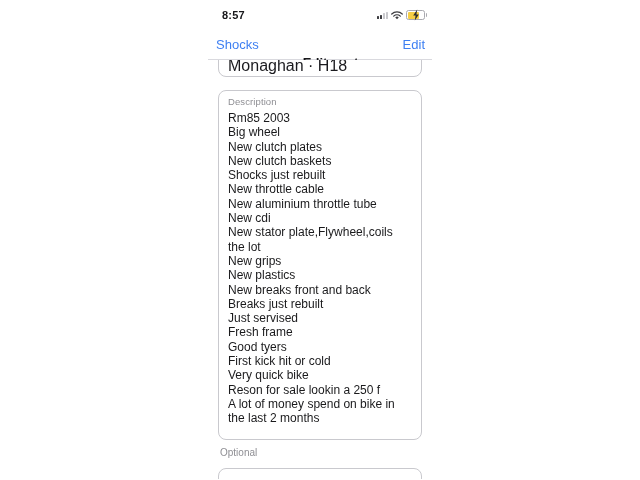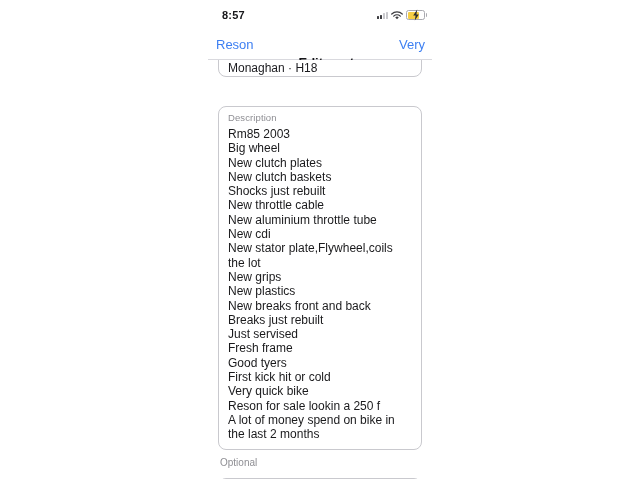--- a/index.html
+++ b/index.html
@@ -52,24 +52,24 @@
 
   .card {
     margin: 0 10px;
     border: 1px solid #c9c9ce;
     border-radius: 8px;
     background: #fff;
   }
   .card-location { position: relative; height: 36px; margin-top: -19px; }
   .card-location .value {
     position: absolute; left: 9px; bottom: 1px;
-    font-size: 12px; color: #1b1b1f;
+    font-size: 16px; color: #1b1b1f;
   }
 
-  .card-description { margin-top: 29px; padding: 5px 9px 7px 9px; }
+  .card-description { margin-top: 13px; padding: 5px 9px 13px 9px; }
   .field-label { font-size: 9.5px; color: #8e8e93; letter-spacing: 0.1px; }
   .description-text {
     margin-top: 4px;
     width: 178px;
     font-size: 12px; line-height: 14.3px;
     color: #1a1a1c;
     white-space: pre-line;
   }
 
   .optional-hint { margin: 7px 0 0 12px; font-size: 10px; color: #8e8e93; }
@@ -101,23 +101,23 @@
         <span class="fill" style="background:#f6ce45"></span>
         <span class="nub"></span>
         <svg width="8" height="12" viewBox="0 0 8 12">
           <polygon points="5.2,0.5 1.2,6.6 3.6,6.6 2.8,11.5 6.8,5.4 4.4,5.4" fill="#2c2c2e"></polygon>
         </svg>
       </span>
     </span>
   </div>
 
   <div class="nav-bar">
-    <button class="nav-btn" style="color:#3d7ff2">Reson</button>
+    <button class="nav-btn" style="color:#3d7ff2">Shocks</button>
     <span class="nav-title">Edit post</span>
-    <button class="nav-btn" style="color:#3d7ff2">Very</button>
+    <button class="nav-btn" style="color:#3d7ff2">Edit</button>
   </div>
 
   <div class="content">
 
     <div class="card card-location">
       <span class="value">Monaghan · H18</span>
     </div>
 
     <div class="card card-description">
       <div class="field-label">Description</div>

